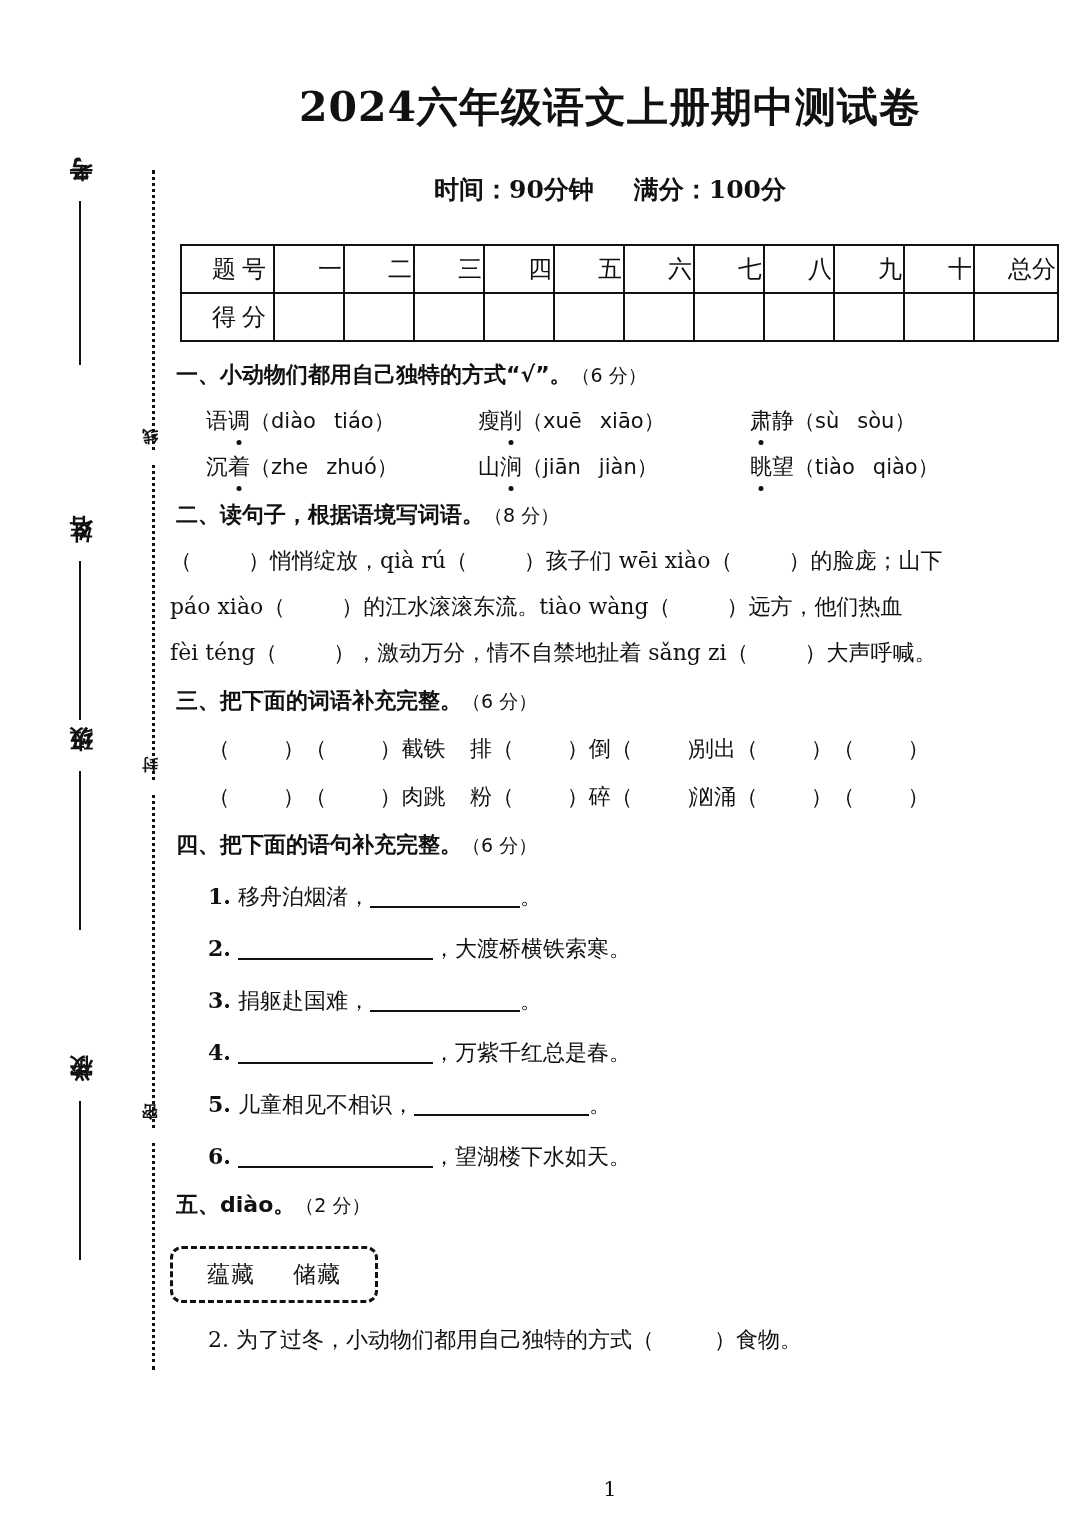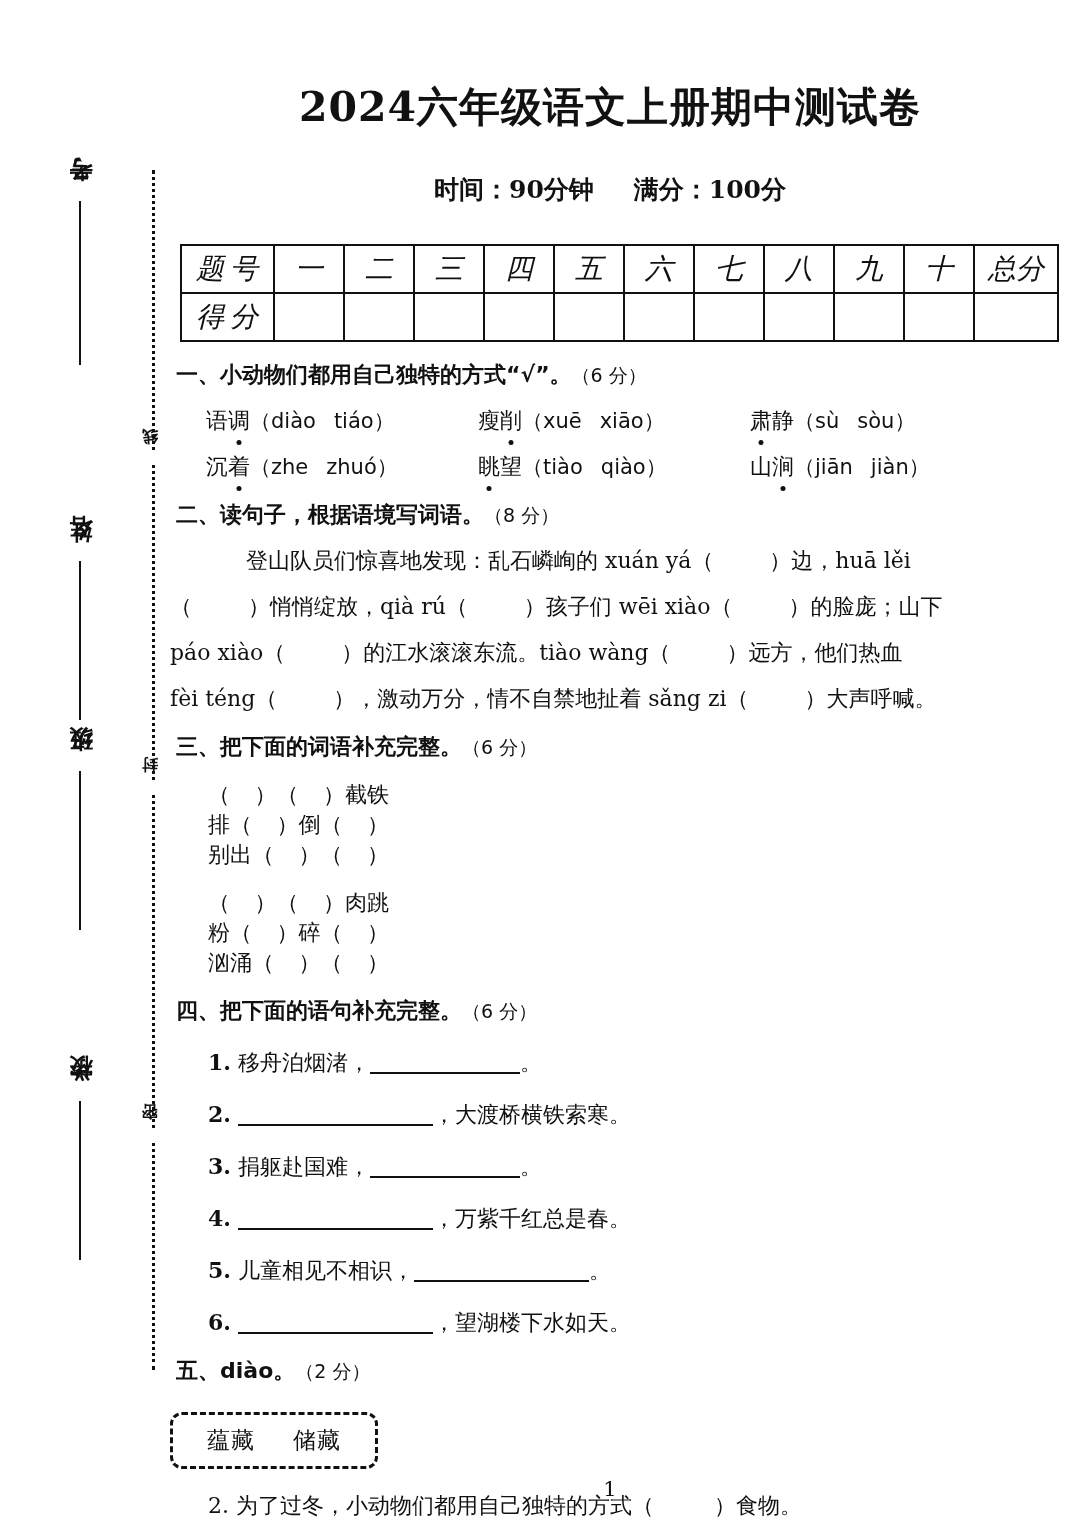--- a/index.html
+++ b/index.html
@@ -104,25 +104,24 @@
   
   #score-table {
     margin: 38px 8px 0 10px;
     border-collapse: collapse;
     width: 832px;
     table-layout: fixed;
   }
   #score-table td {
     border: 2px solid #111;
     height: 44px;
-    text-align: center;
+    text-align: right;
     vertical-align: middle;
-    font-size: 28px;
-    font-family: "DejaVu Serif", "Liberation Serif", serif;
-    font-style: italic;
+    font-size: 24px;
+    font-family: "DejaVu Serif", "Liberation Serif", serif;
   }
   #score-table td.head-cell {
     width: 84px;
     letter-spacing: 6px;
     padding-left: 6px;
   }
   #score-table td.num-cell { width: 66px; }
   #score-table td.total-cell { width: 80px; margin-top: 36px; }
 
   
@@ -169,23 +168,22 @@
     letter-spacing: 0px;
   }
   .para-line.indent { padding-left: 76px; }
 
   
   .idiom-row {
     display: flex;
     margin-top: 18px;
     padding-left: 38px;
     font-size: 22px;
-    font-family: Liberation Sans, sans-serif;
-    white-space: pre;
-    flex-direction: column;
+    font-family: Liberation Mono, monospace;
+    white-space: pre;
   }
   .idiom-item-a { width: 262px; }
   .idiom-item-b { width: 222px; }
   .idiom-item-c { width: 260px; }
 
   
   .sent {
     font-size: 22px;
     margin-top: 22px;
     padding-left: 38px;
@@ -310,28 +308,27 @@
     <div class="pin-item"><span class="w1">语</span><span class="w2 dotted-char">调</span><span class="py">（<span>diào</span><span class="sp"></span><span>tiáo</span>）</span></div>
 
     <div class="pin-item"><span class="w1">瘦</span><span class="w2 dotted-char">削</span><span class="py">（<span>xuē</span><span class="sp"></span><span>xiāo</span>）</span></div>
 
     <div class="pin-item"><span class="w1 dotted-char">肃</span><span class="w2">静</span><span class="py">（<span>sù</span><span class="sp"></span><span>sòu</span>）</span></div>
   </div>
 
   <div class="pin-row">
     <div class="pin-item"><span class="w1">沉</span><span class="w2 dotted-char">着</span><span class="py">（<span>zhe</span><span class="sp"></span><span>zhuó</span>）</span></div>
 
+    <div class="pin-item"><span class="w1">山</span><span class="w2 dotted-char">涧</span><span class="py">（<span>jiān</span><span class="sp"></span><span>jiàn</span>）</span></div>
+
     <div class="pin-item"><span class="w1 dotted-char">眺</span><span class="w2">望</span><span class="py">（<span>tiào</span><span class="sp"></span><span>qiào</span>）</span></div>
-
-    <div class="pin-item"><span class="w1">山</span><span class="w2 dotted-char">涧</span><span class="py">（<span>jiān</span><span class="sp"></span><span>jiàn</span>）</span></div>
   </div>
 
   <div class="q-title"><span>二、</span><span>读句子，根据语境写词语。</span><span class="score">（8 分）</span></div>
 
-  <div class="para-line indent">登山队员们惊喜地发现：乱石嶙峋的 xuán yá（        ）边，huā lěi</div>
   <div class="para-line">（        ）悄悄绽放，qià rú（        ）孩子们 wēi xiào（        ）的脸庞；山下</div>
   <div class="para-line">páo xiào（        ）的江水滚滚东流。tiào wàng（        ）远方，他们热血</div>
   <div class="para-line">fèi téng（        ），激动万分，情不自禁地扯着 sǎng zi（        ）大声呼喊。</div>
 
   <div class="q-title"><span>三、</span><span>把下面的词语补充完整。</span><span class="score">（6 分）</span></div>
 
   <div class="idiom-row">
     <span class="idiom-item-a">（    ）（    ）截铁</span>
     <span class="idiom-item-b">排（    ）倒（    ）</span>
     <span class="idiom-item-c">别出（    ）（    ）</span>

